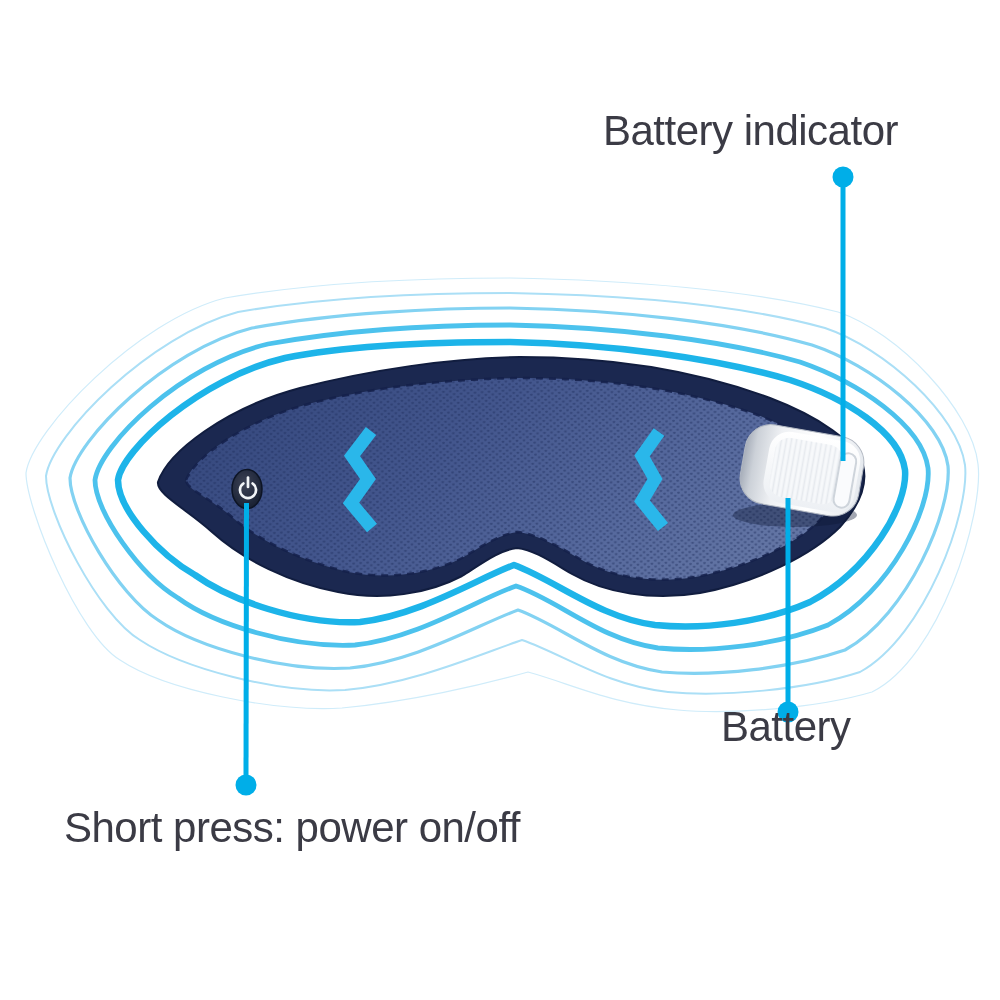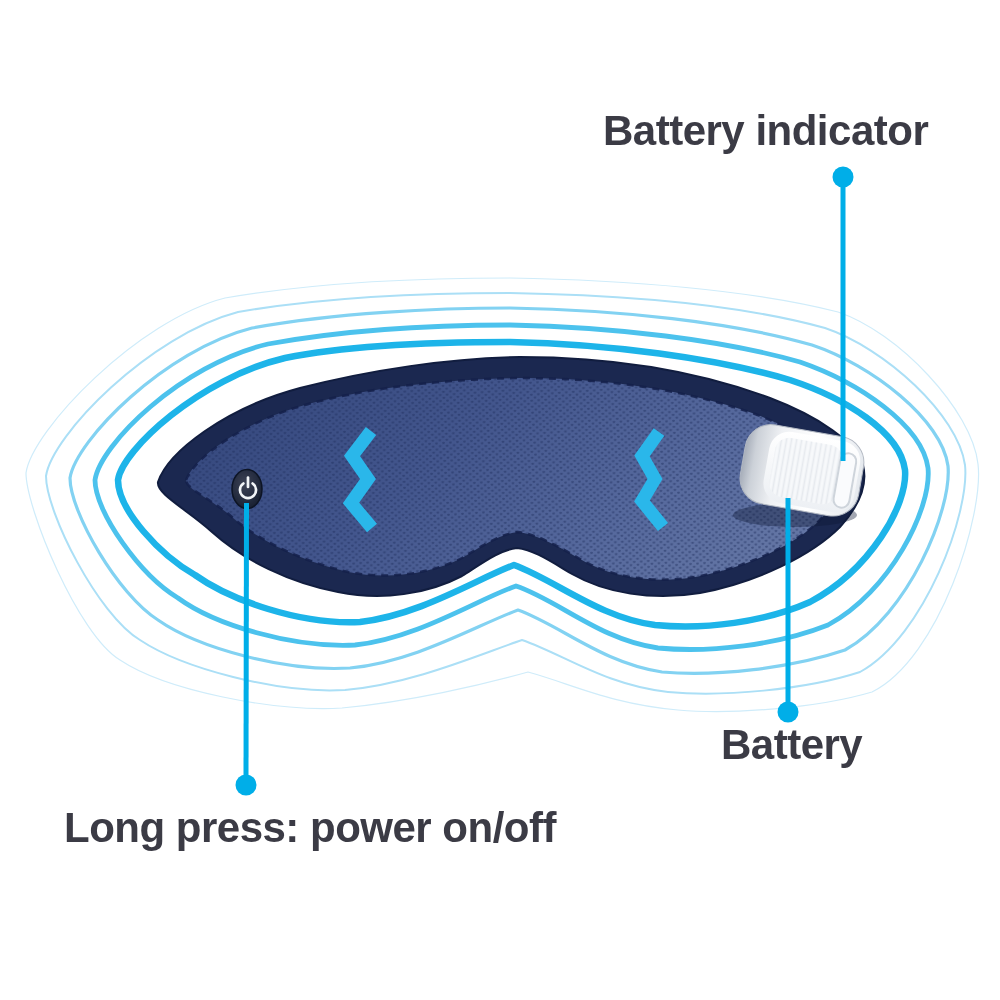--- a/index.html
+++ b/index.html
@@ -8,28 +8,28 @@
     width: 1000px;
     height: 1000px;
     background: #ffffff;
     overflow: hidden;
     font-family: "Liberation Sans", sans-serif;
   }
   .stage svg { position: absolute; left: 0; top: 0; }
   .label {
     position: absolute;
     color: #3b3b45;
-    font-weight: bold;
+    font-weight: normal;
     font-size: 42px;
     letter-spacing: -0.5px;
     white-space: nowrap;
     line-height: 50px;
   }
   #label-battery-indicator { left: 603px; top: 106px; }
-  #label-battery           { left: 721px; top: 720px; }
+  #label-battery           { left: 721px; top: 702px; }
   #label-power             { left: 64px;  top: 803px; }
 </style>
 </head>
 <body>
 
 <div class="stage">
 
   <svg width="1000" height="1000" viewBox="0 0 1000 1000">
     <defs>
       <linearGradient id="fabricGrad" x1="0" y1="0.2" x2="1" y2="0.55">
@@ -155,16 +155,16 @@
       <circle cx="788" cy="712" r="10.5"></circle>
       <circle cx="246" cy="785" r="10.5"></circle>
     </g>
   </svg>
 
   <div class="label" id="label-battery-indicator">Battery indicator</div>
 
   <div class="label" id="label-battery">Battery</div>
 
   <div class="label" id="label-power">
-    <div>Long press: power on/off</div>
+    <div>Short press: power on/off</div>
   </div>
 
 </div>
 
 </body></html>

